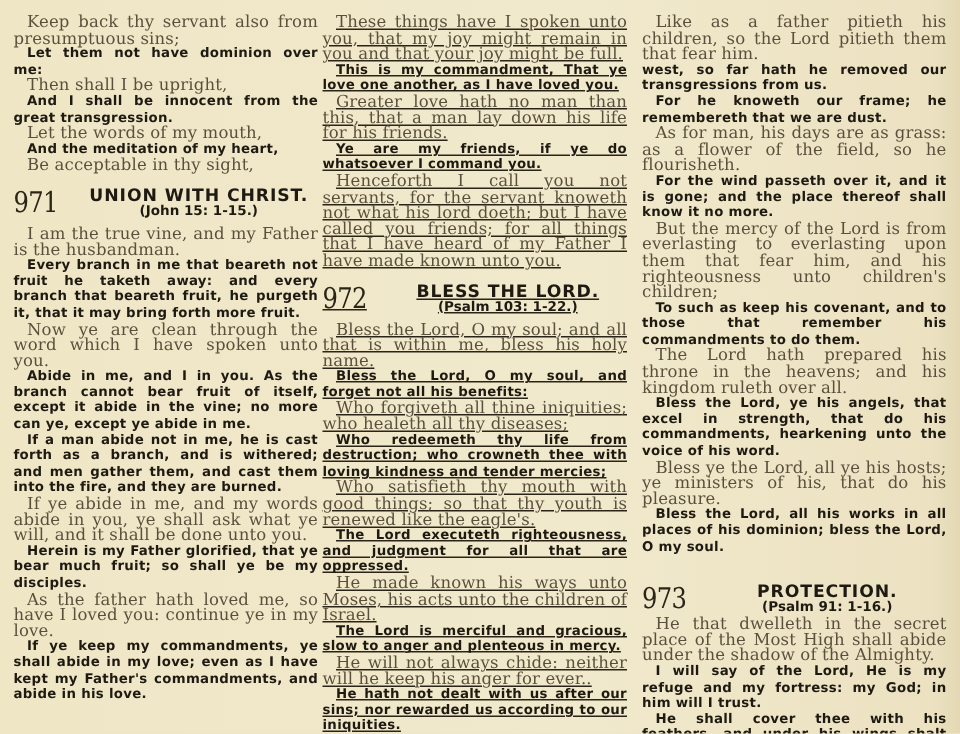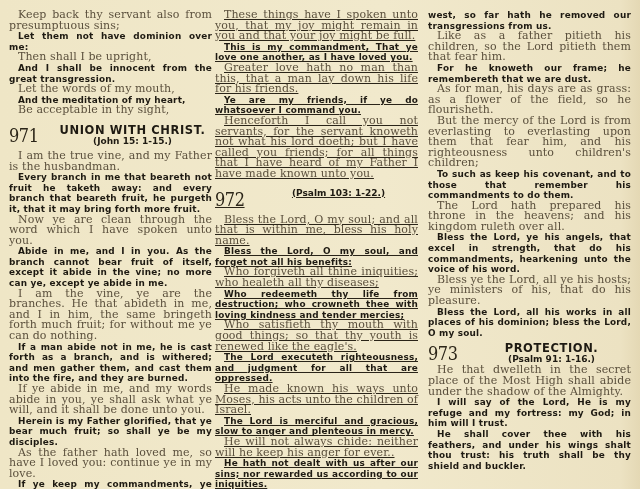--- a/index.html
+++ b/index.html
@@ -74,40 +74,40 @@
       <div class="titles">
         <div class="title">UNION WITH CHRIST.</div>
         <div class="ref">(John 15: 1-15.)</div>
       </div>
     </div>
     <div>
       <p class="v r">I am the true vine, and my Father is the husbandman.</p>
       <p class="v b">Every branch in me that beareth not fruit he taketh away: and every branch that beareth fruit, he purgeth it, that it may bring forth more fruit.</p>
       <p class="v r">Now ye are clean through the word which I have spoken unto you.</p>
       <p class="v b">Abide in me, and I in you. As the branch cannot bear fruit of itself, except it abide in the vine; no more can ye, except ye abide in me.</p>
-      <p class="v r">I am the vine, ye are the branches. He that abideth in me, and I in him, the same bringeth forth much fruit; for without me ye can do nothing.</p>
       <p class="v b">If a man abide not in me, he is cast forth as a branch, and is withered; and men gather them, and cast them into the fire, and they are burned.</p>
       <p class="v r">If ye abide in me, and my words abide in you, ye shall ask what ye will, and it shall be done unto you.</p>
       <p class="v b">Herein is my Father glorified, that ye bear much fruit; so shall ye be my disciples.</p>
       <p class="v r">As the father hath loved me, so have I loved you: continue ye in my love.</p>
       <p class="v b">If ye keep my commandments, ye shall abide in my love; even as I have kept my Father's commandments, and abide in his love.</p>
     </div>
   </div>
 
   <div class="col col2">
     <div>
       <p class="v r">These things have I spoken unto you, that my joy might remain in you and that your joy might be full.</p>
       <p class="v b">This is my commandment, That ye love one another, as I have loved you.</p>
       <p class="v r">Greater love hath no man than this, that a man lay down his life for his friends.</p>
       <p class="v b">Ye are my friends, if ye do whatsoever I command you.</p>
       <p class="v r">Henceforth I call you not servants, for the servant knoweth not what his lord doeth; but I have called you friends; for all things that I have heard of my Father I have made known unto you.</p>
     </div>
     <div class="reading">
       <div class="num">972</div>
       <div class="titles">
+        <div class="title">BLESS THE LORD.</div>
         <div class="ref">(Psalm 103: 1-22.)</div>
       </div>
     </div>
     <div>
       <p class="v r">Bless the Lord, O my soul; and all that is within me, bless his holy name.</p>
       <p class="v b">Bless the Lord, O my soul, and forget not all his benefits:</p>
       <p class="v r">Who forgiveth all thine iniquities; who healeth all thy diseases;</p>
       <p class="v b">Who redeemeth thy life from destruction; who crowneth thee with loving kindness and tender mercies;</p>
       <p class="v r">Who satisfieth thy mouth with good things; so that thy youth is renewed like the eagle's.</p>
       <p class="v b">The Lord executeth righteousness, and judgment for all that are oppressed.</p>
@@ -115,32 +115,33 @@
       <p class="v b">The Lord is merciful and gracious, slow to anger and plenteous in mercy.</p>
       <p class="v r">He will not always chide: neither will he keep his anger for ever..</p>
       <p class="v b">He hath not dealt with us after our sins; nor rewarded us according to our iniquities.</p>
       <p class="v r">For as the heaven is high above the earth, so great is his mercy toward them that fear him.</p>
 
     </div>
   </div>
 
   <div class="col col3">
     <div>
+      <p class="v r">Like as a father pitieth his children, so the Lord pitieth them that fear him.</p>
       <p class="v b cont">west, so far hath he removed our transgressions from us.</p>
-      <p class="v r">Like as a father pitieth his children, so the Lord pitieth them that fear him.</p>
       <p class="v b">For he knoweth our frame; he remembereth that we are dust.</p>
       <p class="v r">As for man, his days are as grass: as a flower of the field, so he flourisheth.</p>
+      <p class="v b">For the wind passeth over it, and it is gone; and the place thereof shall know it no more.</p>
       <p class="v r">But the mercy of the Lord is from everlasting to everlasting upon them that fear him, and his righteousness unto children's children;</p>
       <p class="v b">To such as keep his covenant, and to those that remember his commandments to do them.</p>
       <p class="v r">The Lord hath prepared his throne in the heavens; and his kingdom ruleth over all.</p>
       <p class="v b">Bless the Lord, ye his angels, that excel in strength, that do his commandments, hearkening unto the voice of his word.</p>
       <p class="v r">Bless ye the Lord, all ye his hosts; ye ministers of his, that do his pleasure.</p>
       <p class="v b">Bless the Lord, all his works in all places of his dominion; bless the Lord, O my soul.</p>
     </div>
-    <div class="reading" style="margin-top:4px;margin-bottom:1px;justify-content:space-between;">
+    <div class="reading" style="margin-top:18px;margin-bottom:1px;justify-content:space-between;">
       <div class="num">973</div>
       <div class="titles">
         <div class="title">PROTECTION.</div>
         <div class="ref">(Psalm 91: 1-16.)</div>
       </div>
     </div>
     <div>
       <p class="v r">He that dwelleth in the secret place of the Most High shall abide under the shadow of the Almighty.</p>
       <p class="v b">I will say of the Lord, He is my refuge and my fortress: my God; in him will I trust.</p>
       <p class="v b">He shall cover thee with his feathers, and under his wings shalt thou trust: his truth shall be thy shield and buckler.</p>

